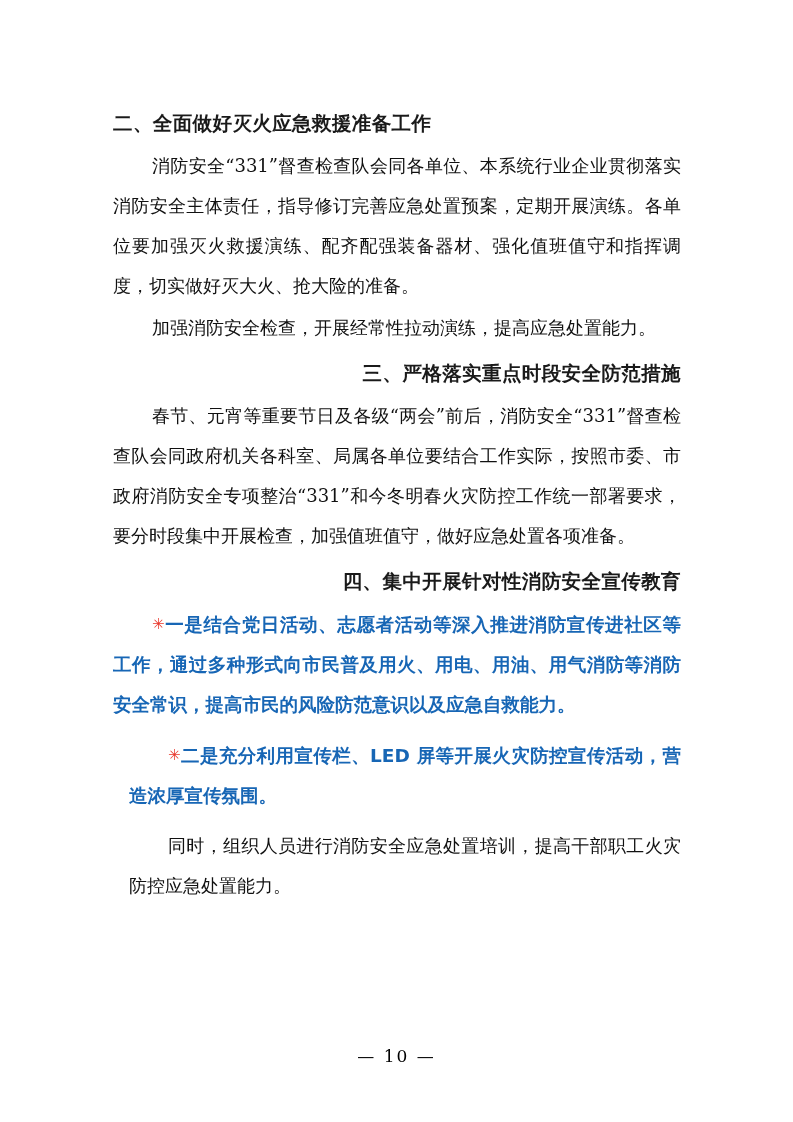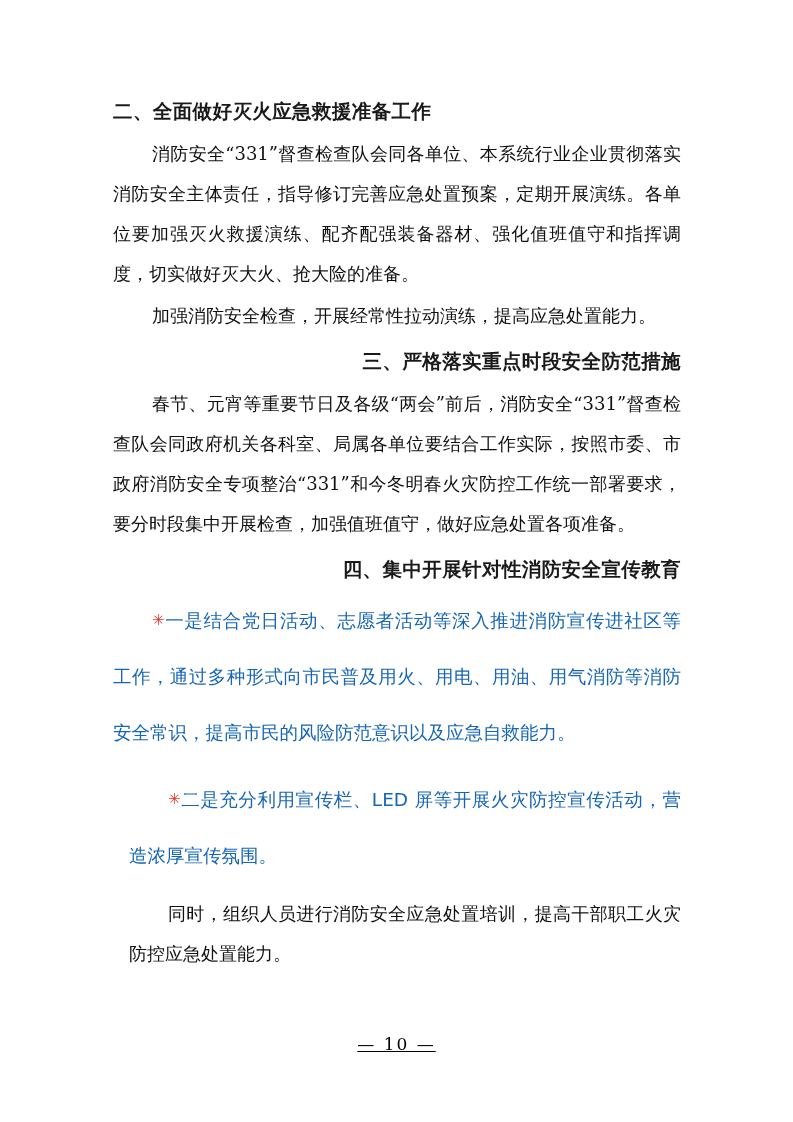--- a/index.html
+++ b/index.html
@@ -10,21 +10,21 @@
   body {
     width: 793px;
     height: 1122px;
     font-family: "DejaVu Serif", "Liberation Serif", serif;
     color: #000000;
     position: relative;
     overflow: hidden;
   }
   .page {
     position: absolute;
-    left: 0; top: 4px;
+    left: 0; top: 16px;
     width: 793px;
     height: 873px;
     background: #ffffff;
   }
   .content {
     position: absolute;
     left: 113px;
     top: 88px;
     width: 568px;
   }
@@ -43,23 +43,23 @@
     line-height: 40px;
     text-align: justify;
     text-justify: inter-ideograph;
     text-indent: 39px;
     margin: 0;
     color: #111111;
   }
   .para.blue {
     color: #1766b5;
     font-family: "DejaVu Sans", "Liberation Sans", sans-serif;
-    font-weight: normal;
+    font-weight: bold;
     font-size: 18.5px;
-    line-height: 56px;
+    line-height: 40px;
   }
   .bullet {
     color: #e8352a;
     font-size: 15px;
     font-family: "DejaVu Sans", "Liberation Sans", sans-serif;
     vertical-align: 2px;
     letter-spacing: 0;
   }
   .sp-2 { margin-top: 2px; }
   .sp-6 { margin-top: 6px; text-align: right; }
@@ -67,21 +67,20 @@
   .footer {
     position: absolute;
     left: 0;
     top: 1030px;
     width: 793px;
     text-align: center;
     font-size: 17px;
     font-family: "DejaVu Serif", "Liberation Serif", serif;
     color: #000000;
     letter-spacing: 2px;
-    text-decoration: underline;
   }
 </style>
 </head>
 <body>
 
 <div class="page">
   <div class="content">
 
     <h2 class="heading">二、全面做好灭火应急救援准备工作</h2>
     <p class="para">消防安全“331”督查检查队会同各单位、本系统行业企业贯彻落实消防安全主体责任，指导修订完善应急处置预案，定期开展演练。各单位要加强灭火救援演练、配齐配强装备器材、强化值班值守和指挥调度，切实做好灭大火、抢大险的准备。</p>

